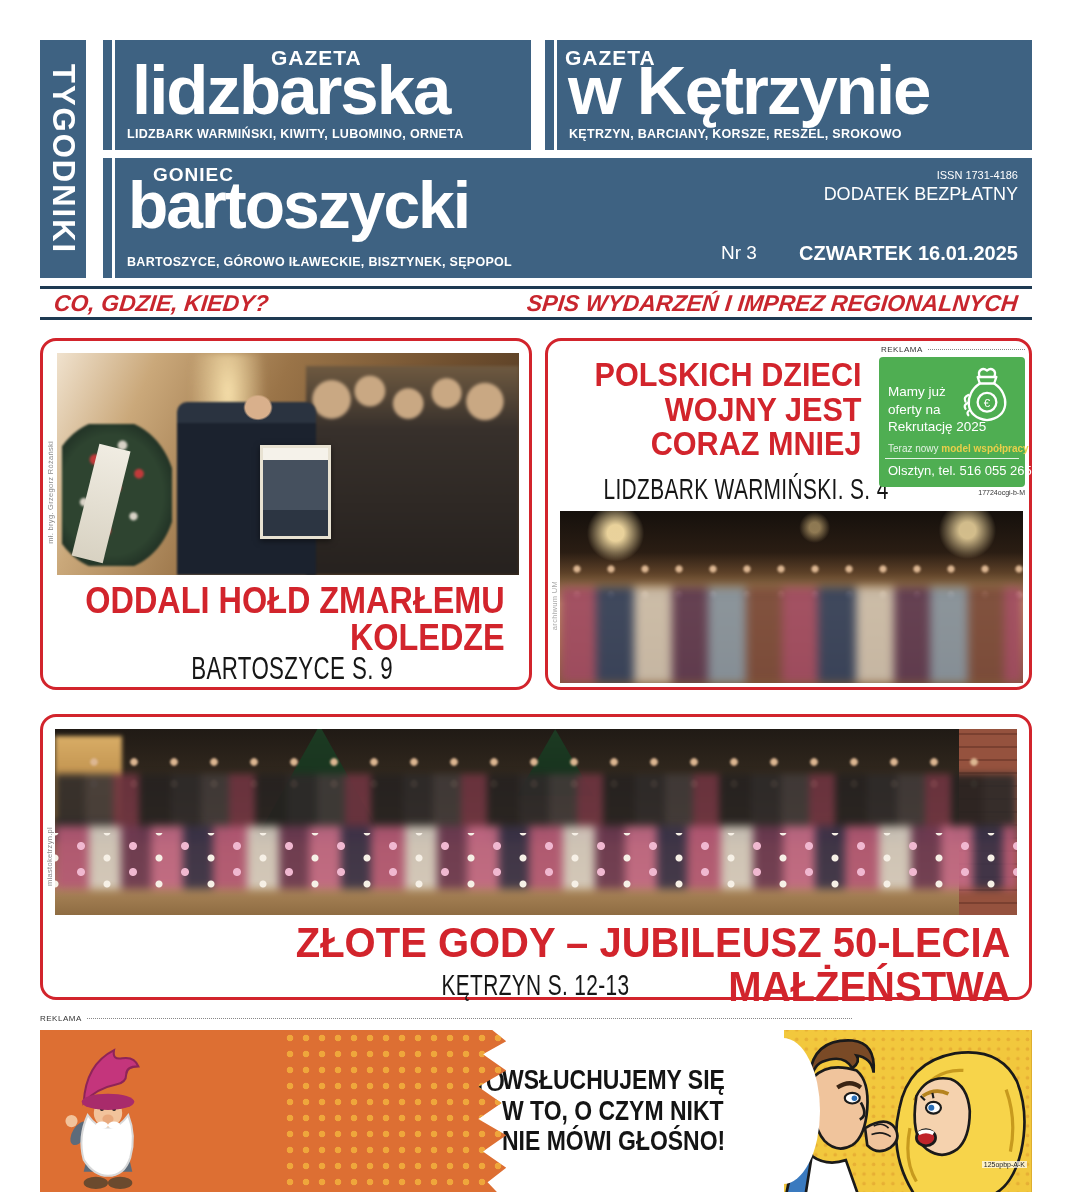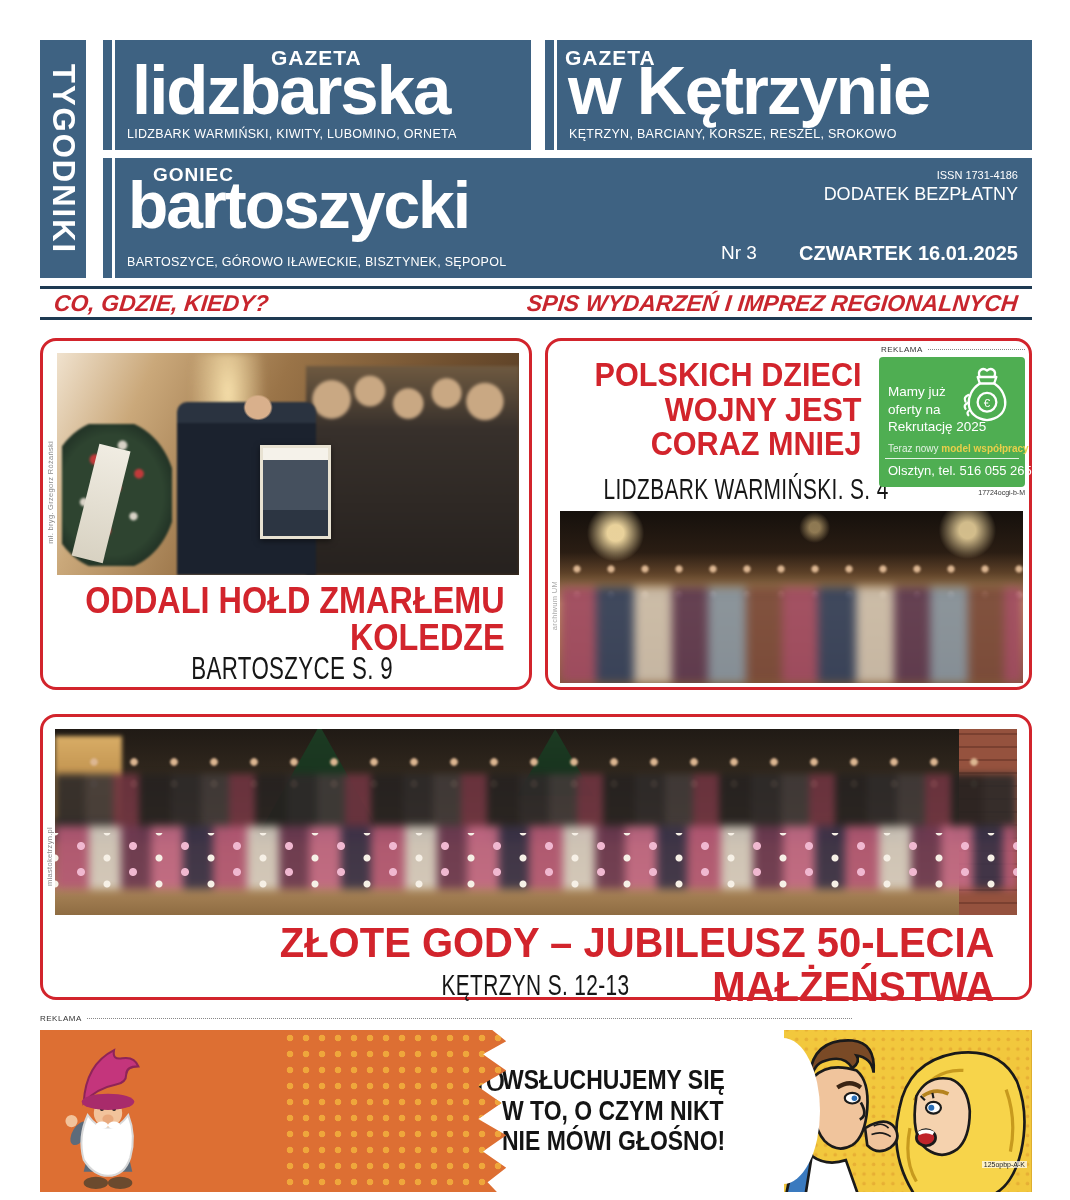--- a/index.html
+++ b/index.html
@@ -16,42 +16,42 @@
   .mast-ket{left:545px;top:40px;width:487px;height:110px;}
   .mast-row2{left:103px;top:158px;width:929px;height:120px;}
   .kicker{position:absolute;color:#fff;font-weight:700;letter-spacing:1px;}
   .k-lidz{left:168px;top:6px;font-size:21px;}
   .k-ket{left:20px;top:6px;font-size:21px;}
   .k-gon{left:50px;top:6px;font-size:19px;}
   .mtitle{position:absolute;color:#fff;font-weight:700;letter-spacing:-2px;line-height:1;white-space:nowrap;margin-left:9px;}
   .t-lidz{left:20px;top:16px;font-size:69px;}
   .t-ket{left:14px;top:16px;font-size:69px;}
   .t-gon{left:16px;top:14px;font-size:66px;}
-  .coverage{position:absolute;left:24px;bottom:9px;color:#fff;font-weight:400;font-size:12.5px;letter-spacing:.3px;white-space:nowrap;}
+  .coverage{position:absolute;left:24px;bottom:9px;color:#fff;font-weight:700;font-size:12.5px;letter-spacing:.3px;white-space:nowrap;}
   .issn{position:absolute;right:14px;top:11px;color:#fff;font-size:11px;}
   .dodatek{position:absolute;right:14px;top:26px;color:#fff;font-size:18px;}
   .nr3{position:absolute;left:618px;bottom:14px;color:#fff;font-size:19px;}
   .mdate{position:absolute;right:14px;bottom:13px;color:#fff;font-size:20px;font-weight:700;}
 
   
   .strip{position:absolute;left:40px;top:286px;width:992px;height:34px;box-sizing:border-box;
          border-top:3px solid #1e3a52;border-bottom:3px solid #1e3a52;
          display:flex;justify-content:space-between;align-items:center;padding:0 14px;}
   .strip span{color:#c8262e;font-size:23px;font-weight:700;font-style:italic;transform:skewX(-6deg);white-space:nowrap;}
 
   
   .artbox{position:absolute;background:#fff;border:3px solid #d2242c;border-radius:16px;box-sizing:border-box;}
   .box1{left:40px;top:338px;width:492px;height:352px;}
   .box2{left:545px;top:338px;width:487px;height:352px;}
   .box3{left:40px;top:714px;width:992px;height:286px;}
   .headline{position:absolute;width:100%;text-align:right;color:#d2242c;font-weight:700;line-height:1.02;}
   .headline div{transform:scaleX(.9);}
   .h1{top:242px;font-size:36px;}
   .h2{left:0;top:16px;width:330px;font-size:34px;}
-  .h3{top:204px;font-size:43px;}
+  .h3{top:204px;font-size:43px;margin-left:16px;}
   .h3 div{transform:scaleX(.93);}
   .pageref{position:absolute;width:100%;text-align:center;color:#161616;font-weight:400;white-space:nowrap;}
   .pageref span{display:inline-block;transform:scaleX(.72);letter-spacing:.5px;}
   .r1{top:310px;font-size:31px;margin-left:6px;}
   .r2{left:0;top:132px;width:330px;font-size:29px;}
   .r3{top:252px;font-size:29px;}
   .vcred{position:absolute;writing-mode:vertical-rl;transform:rotate(180deg);font-size:7.5px;color:#8a8a8a;letter-spacing:.3px;white-space:nowrap;}
 
   
   .photo{position:absolute;overflow:hidden;background:#866a45;}

